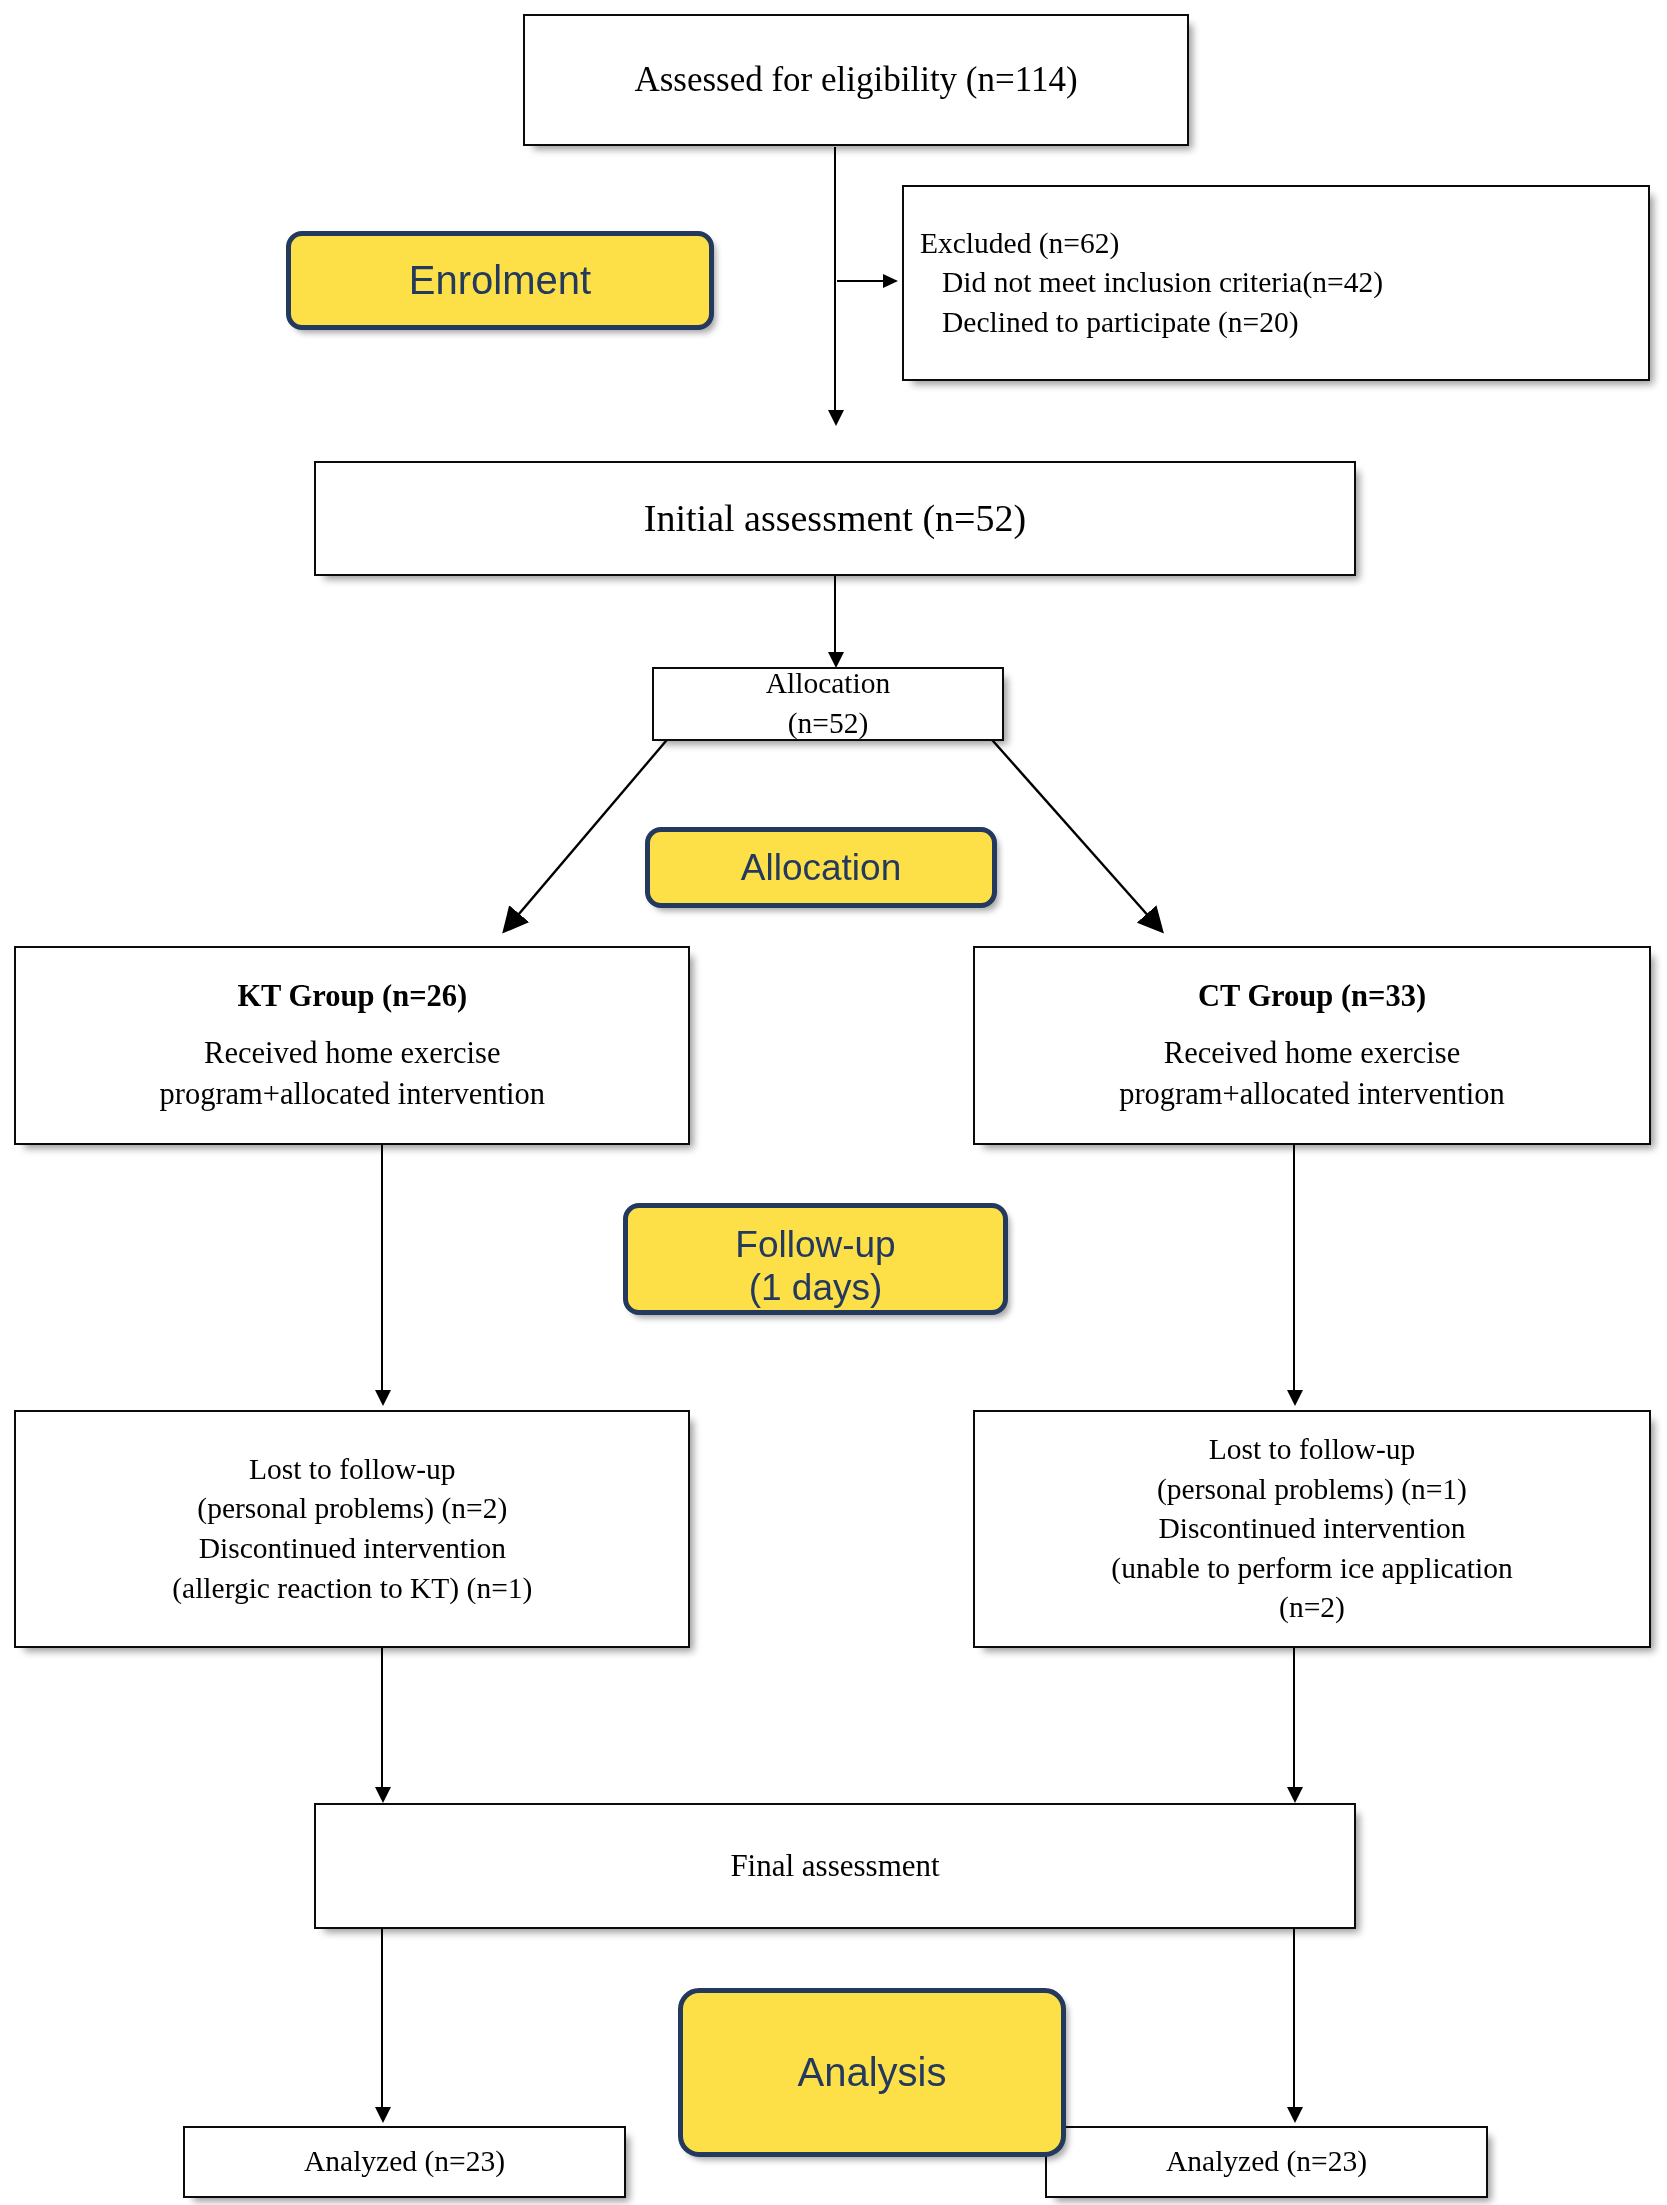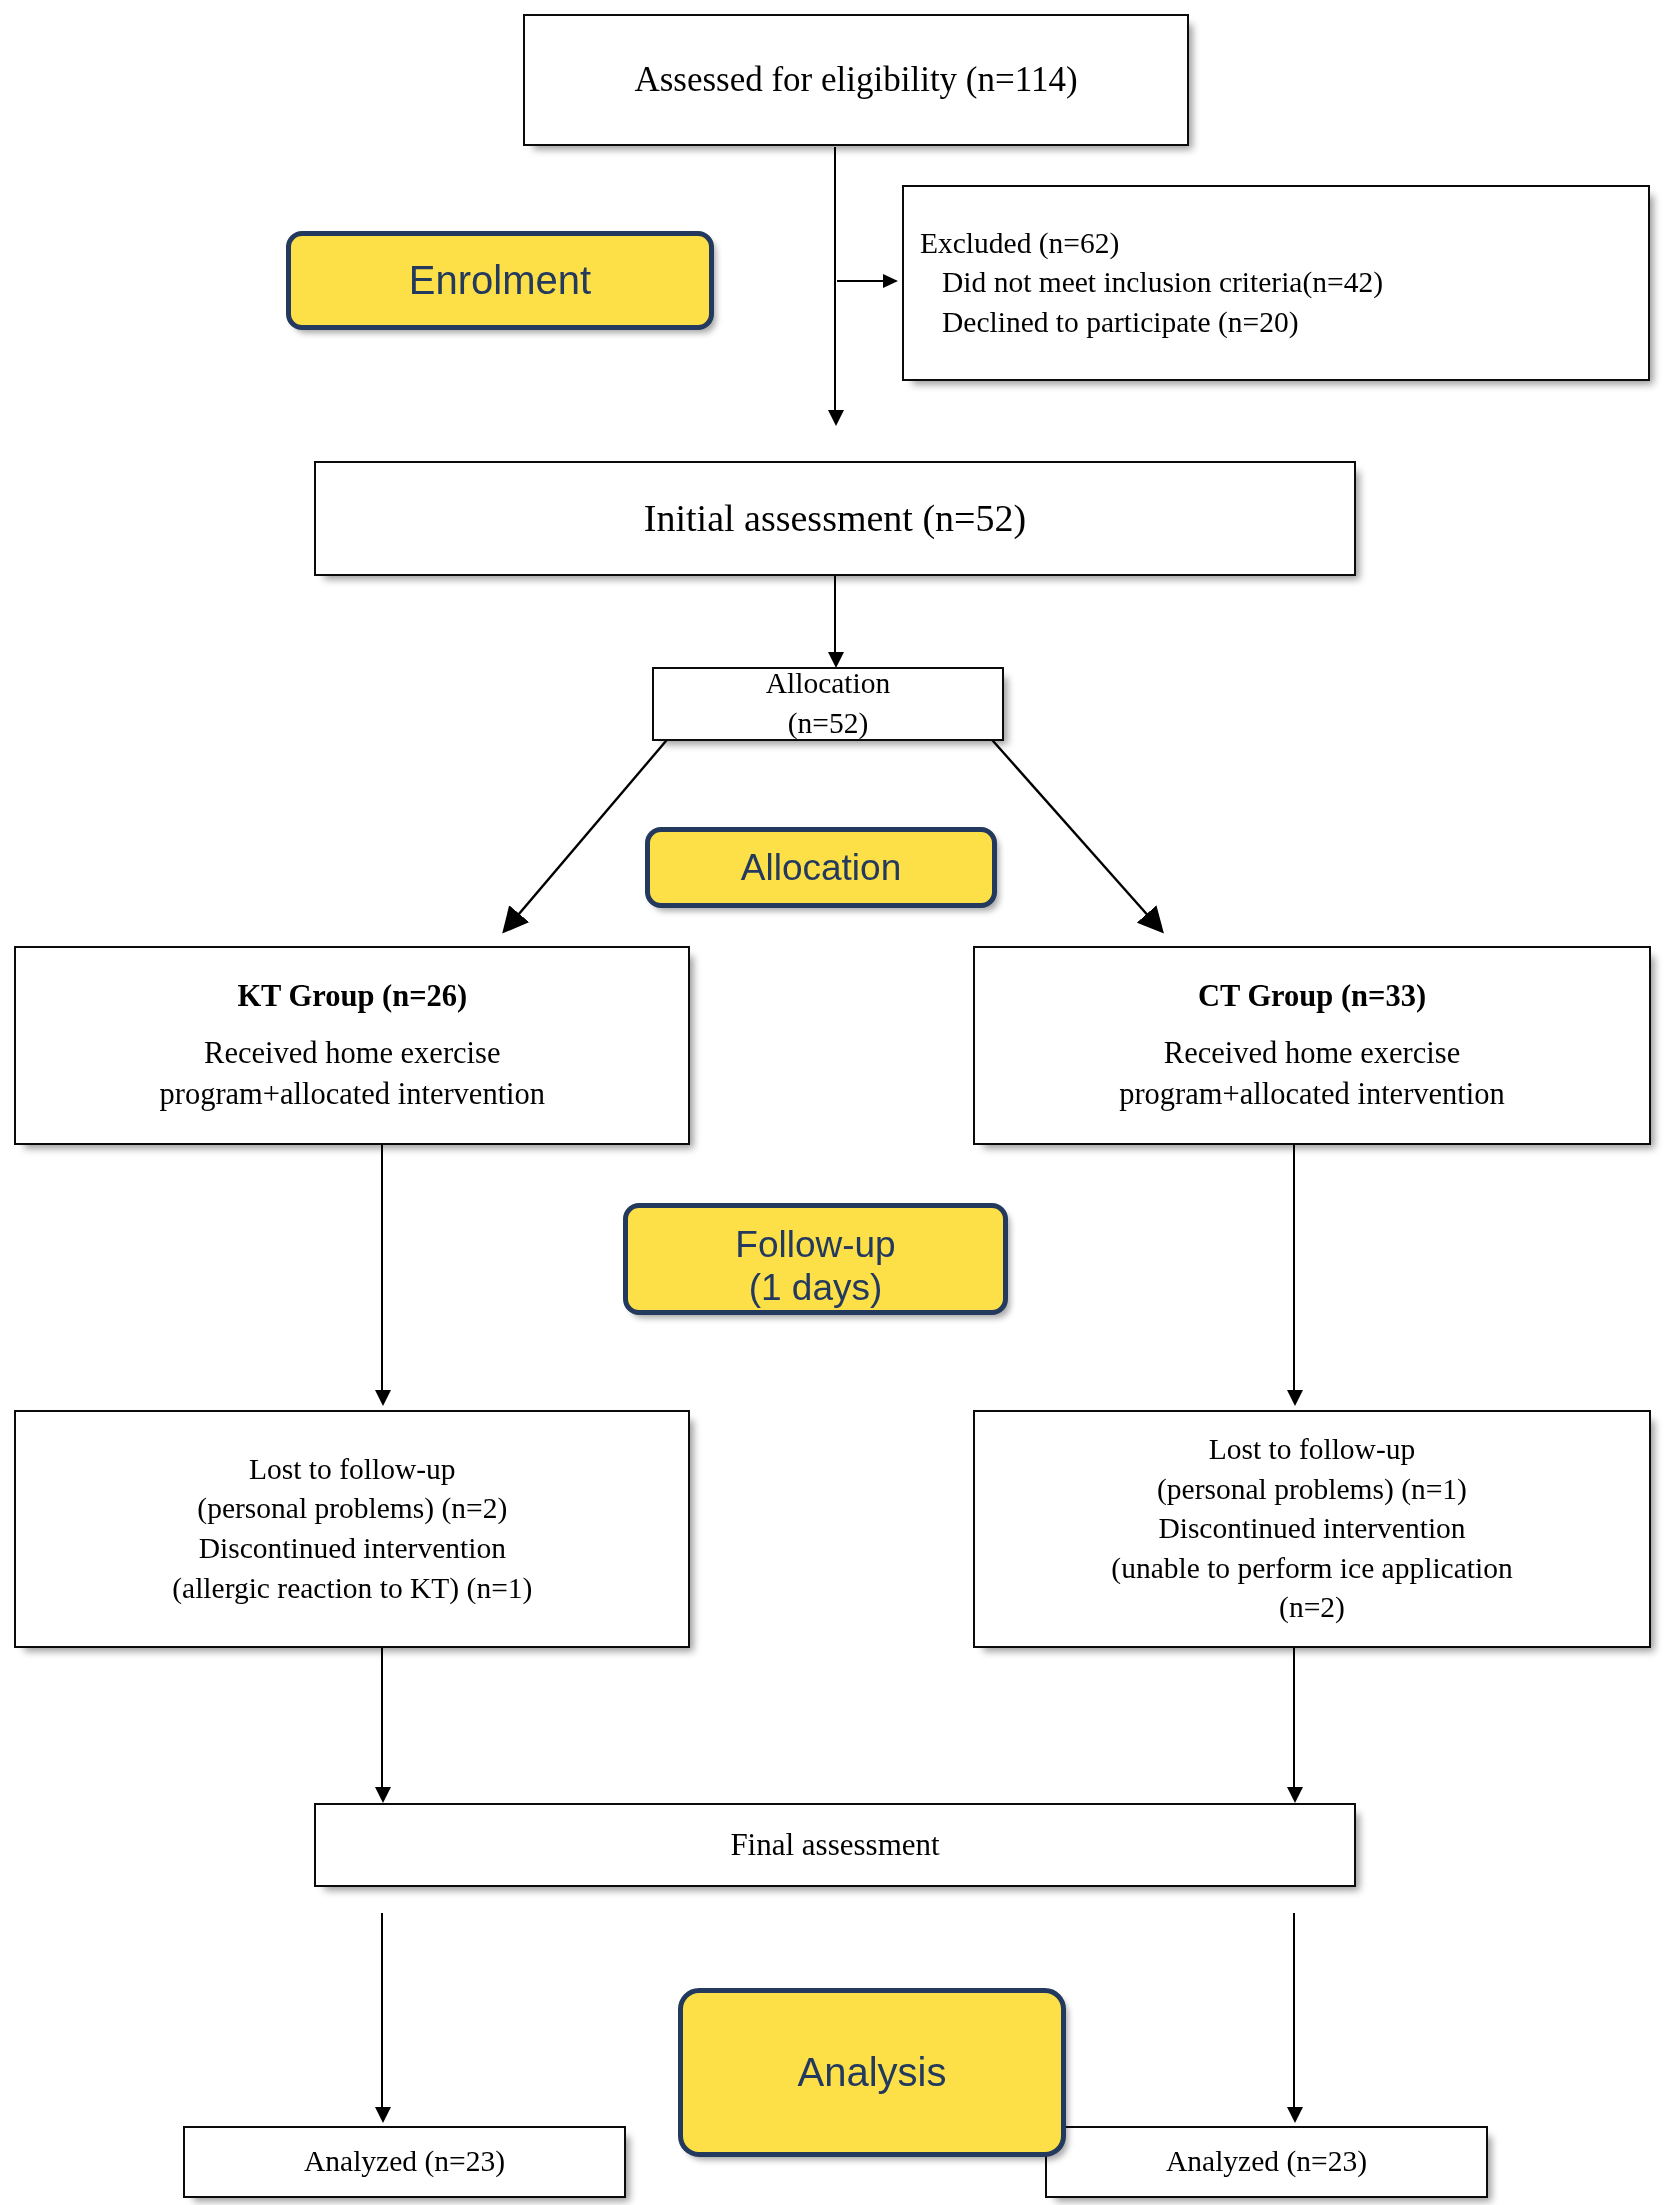--- a/index.html
+++ b/index.html
@@ -177,21 +177,21 @@
       <span class="ln">(n=2)</span>
     </span>
   </div>
 
   <div class="vline" style="left:381px;top:1648px;height:143px;"></div>
   <div class="arrowdown" style="left:375px;top:1787px;"></div>
 
   <div class="vline" style="left:1293px;top:1648px;height:143px;"></div>
   <div class="arrowdown" style="left:1287px;top:1787px;"></div>
 
-  <div class="fbox" style="left:314px;top:1803px;width:1042px;height:84px;font-size:31px;">
+  <div class="fbox" style="left:314px;top:1803px;width:1042px;height:126px;font-size:31px;">
     <span class="inner">
       <span class="ln">Final assessment</span>
     </span>
   </div>
 
   <div class="vline" style="left:381px;top:1913px;height:197px;"></div>
   <div class="arrowdown" style="left:375px;top:2107px;"></div>
 
   <div class="vline" style="left:1293px;top:1913px;height:197px;"></div>
   <div class="arrowdown" style="left:1287px;top:2107px;"></div>

